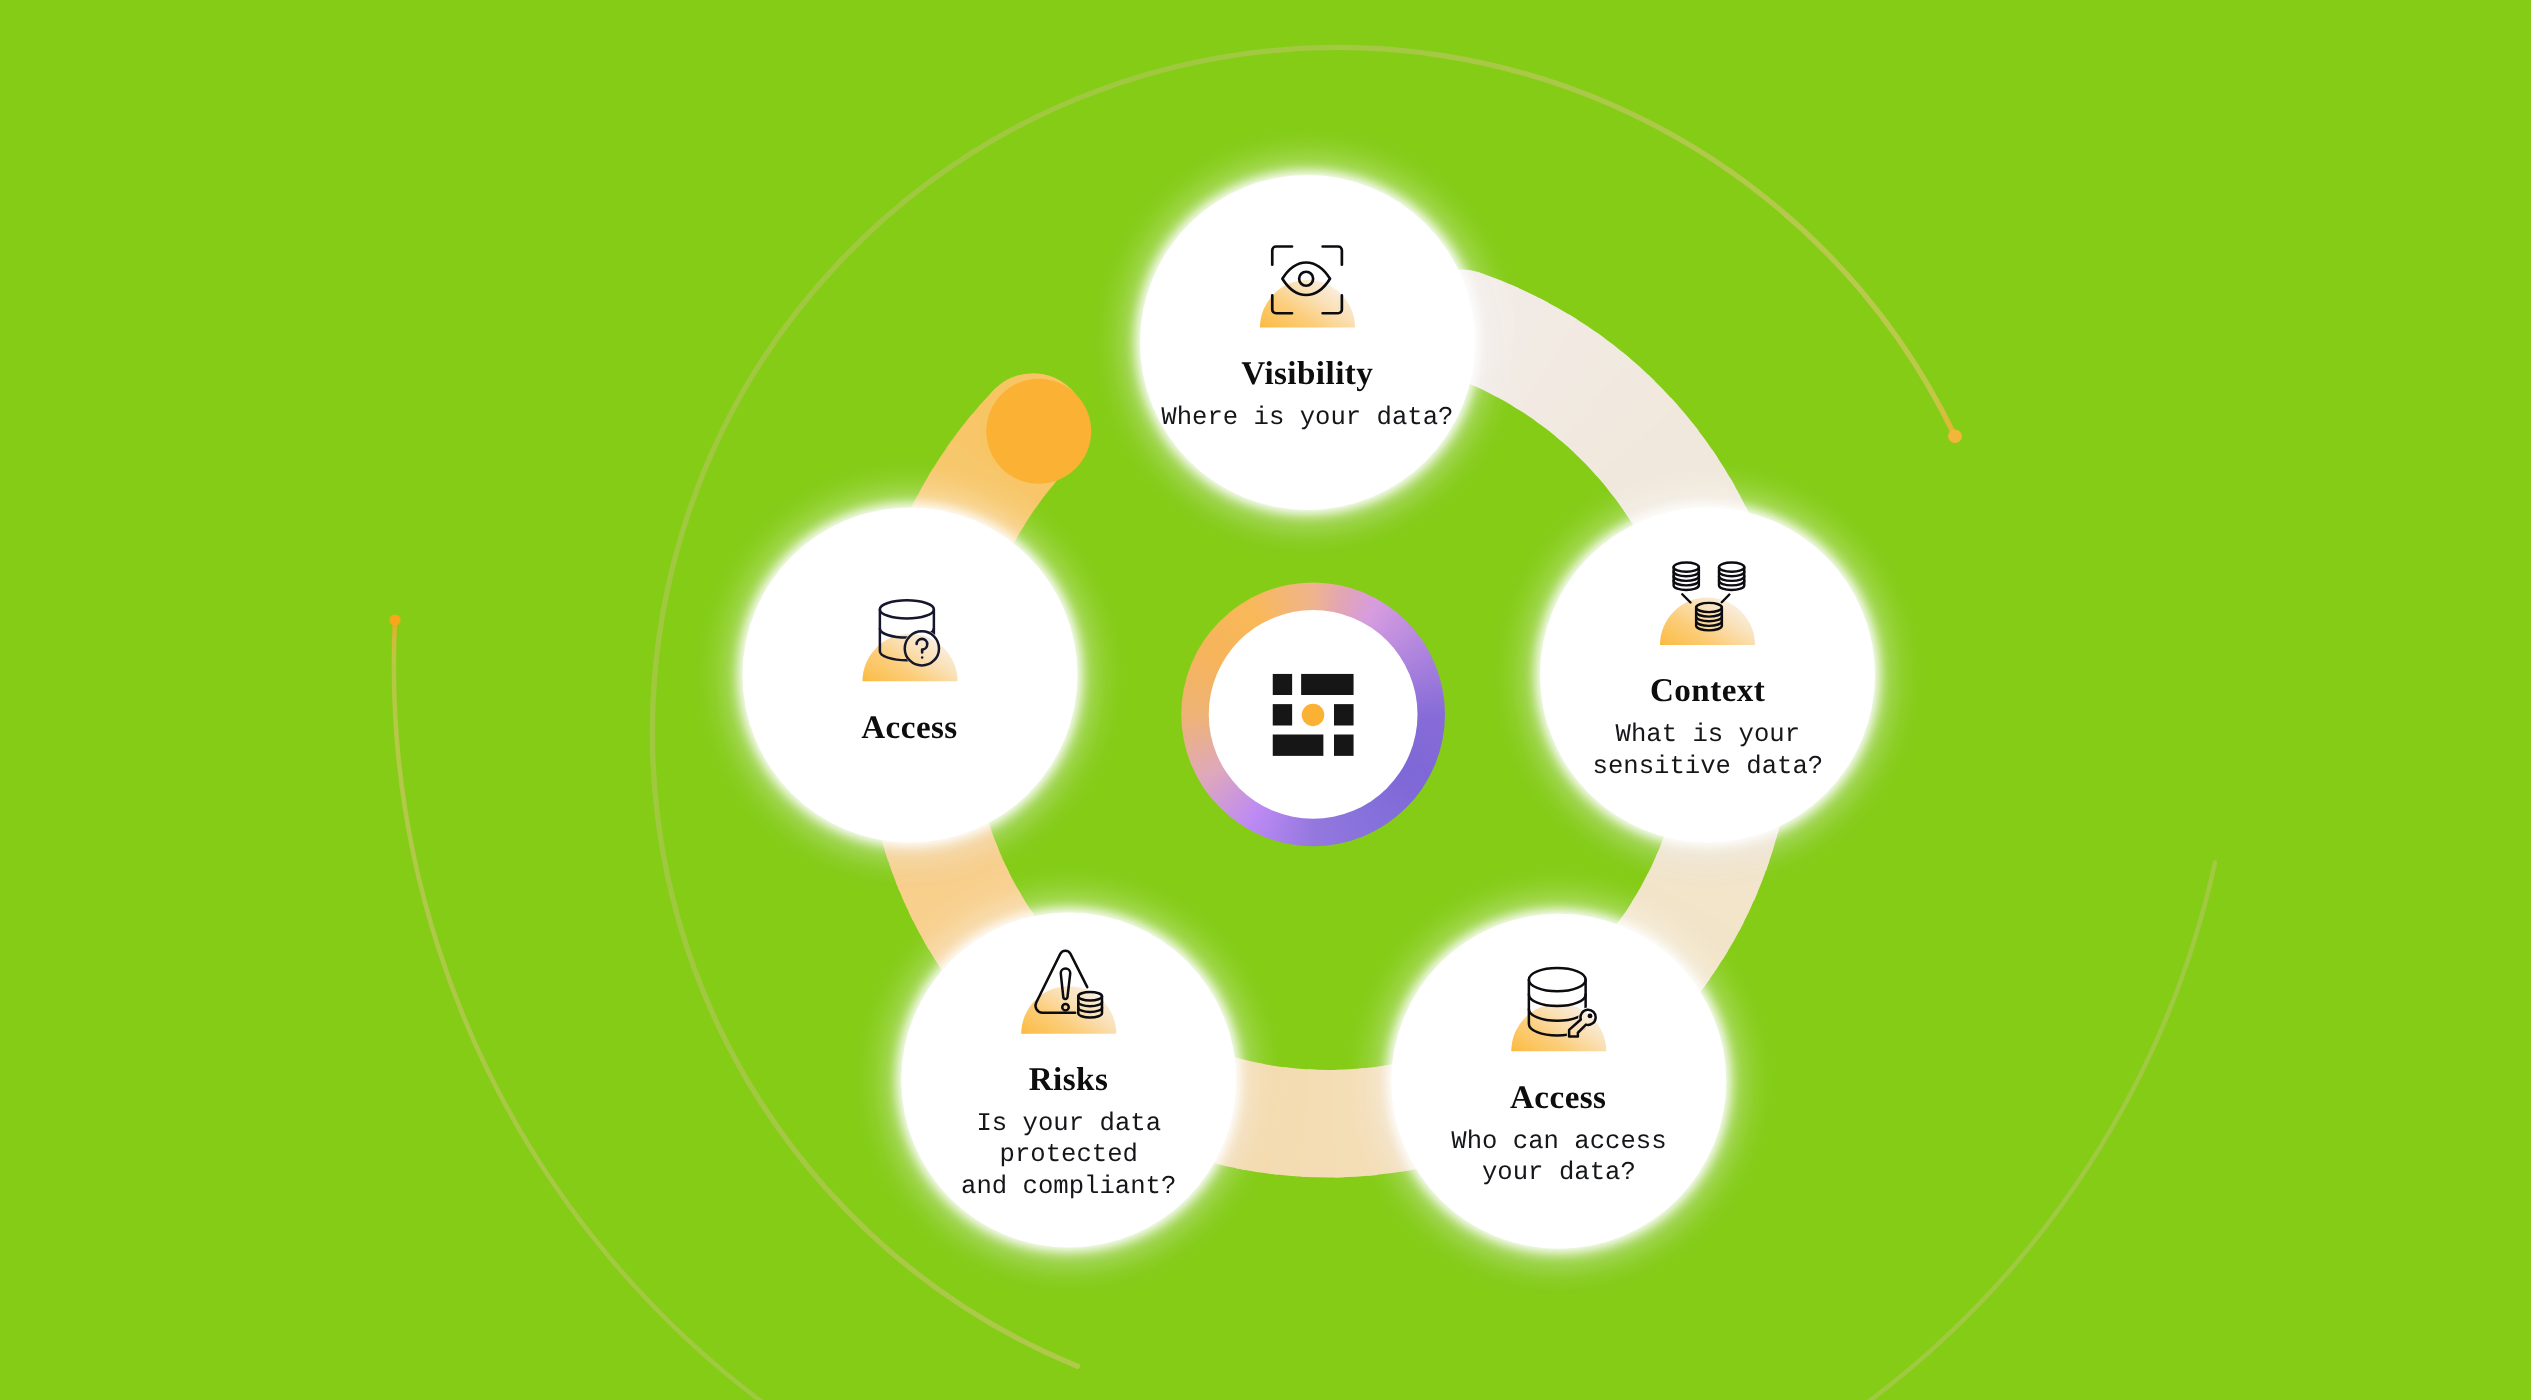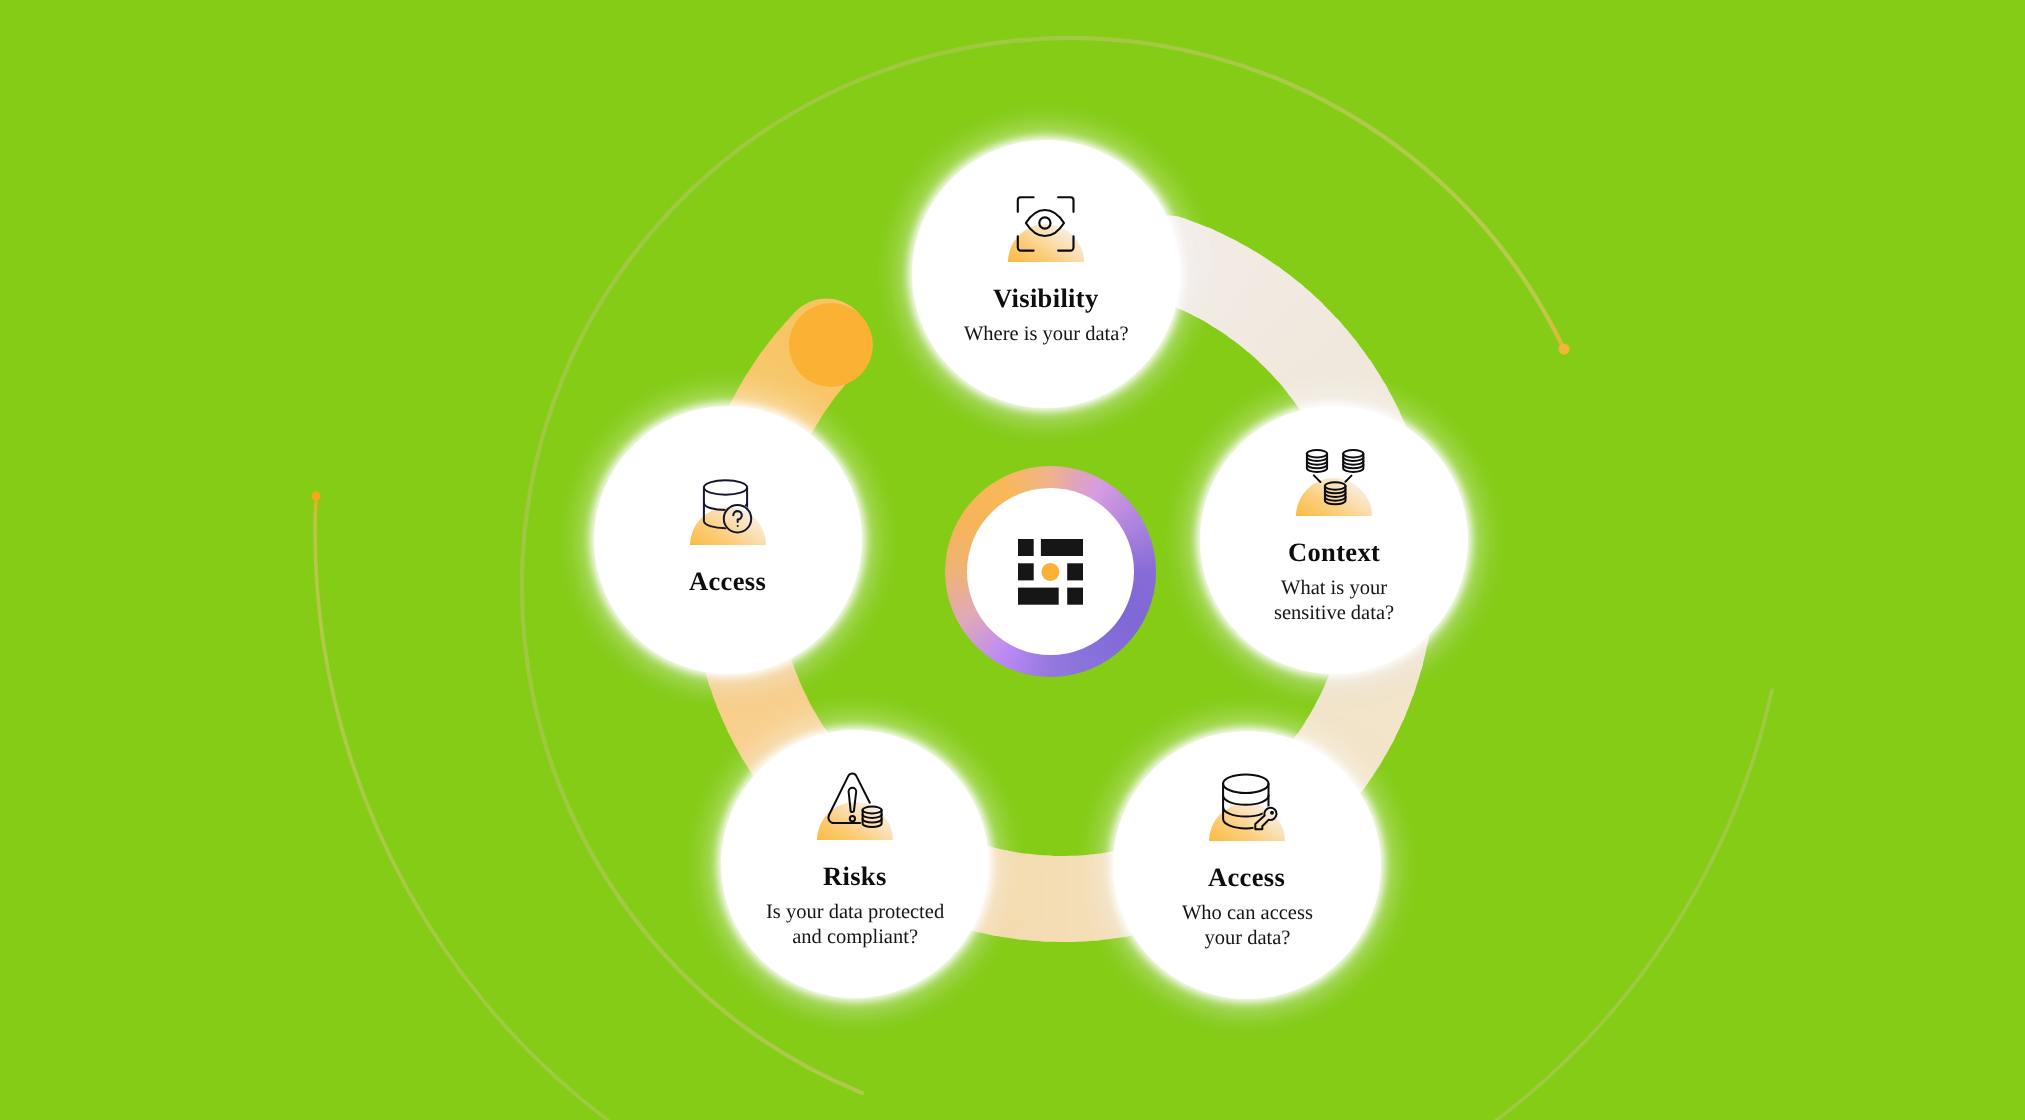--- a/index.html
+++ b/index.html
@@ -12,21 +12,21 @@
 
   .node{position:absolute;width:268px;height:268px;box-sizing:border-box;padding-bottom:14px;border-radius:50%;background:#ffffff;
         box-shadow:0 0 9px 3px rgba(255,255,255,1),
                    0 0 30px 10px rgba(255,255,255,.52),
                    0 12px 30px rgba(124,140,178,.085);
         display:flex;flex-direction:column;align-items:center;justify-content:center;}
   .node-icon{width:88px;height:88px;display:block;flex:none;}
   .node-title{text-align:center;will-change:transform;transform:translateZ(0);font-family:"Liberation Serif", serif;font-weight:bold;
               font-size:26.5px;color:#0d0d0d;line-height:30px;letter-spacing:.35px;
               margin-top:8px;}
-  .node-sub{text-align:center;will-change:transform;transform:translateZ(0);font-family:Liberation Serif, serif;font-size:20.5px;
+  .node-sub{text-align:center;will-change:transform;transform:translateZ(0);font-family:Liberation Mono, monospace;font-size:20.5px;
             color:#141619;line-height:25px;white-space:pre-line;margin-top:9px;}
 
   .center-logo{position:absolute;left:945px;top:466px;width:211px;height:211px;border-radius:50%;
         display:flex;align-items:center;justify-content:center;}
   .center-logo .ring{position:absolute;inset:0;border-radius:50%;
         background:conic-gradient(from 0deg,
             #EFB48D   0deg,
             #E2A5B4  14deg,
             #D69CE0  30deg,
             #AE84DE  60deg,
@@ -172,21 +172,21 @@
         <path d="M 15.8 49.3 V 60.6 a 3 3 0 0 0 3 3 H 31.6"></path>
         <path d="M 71.5 49.3 V 60.6 a 3 3 0 0 1 -3 3 H 56.1"></path>
         <path d="M 23.9 36 C 29.3 27.4 36.4 23 42.9 23 C 49.4 23 56.6 27.4 62 36 C 56.6 44.6 49.4 49 42.9 49 C 36.4 49 29.3 44.6 23.9 36 Z"></path>
         <circle cx="42.9" cy="36" r="5.6"></circle>
       </g>
     </svg>
     <div class="node-title">Visibility</div>
     <div class="node-sub">Where is your data?</div>
   </div>
 
-  <div class="node" style="left:1200px;top:406px;">
+  <div class="node" style="left:1232px;top:406px;">
     <svg class="node-icon" viewBox="0 0 88 88">
       <defs>
         <linearGradient id="domeC" x1="0.02" y1="1" x2="1" y2="0.22">
           <stop offset="0%" stop-color="#FBB839"></stop>
           <stop offset="5%" stop-color="#FBBE4C"></stop>
           <stop offset="37%" stop-color="#FCCD79"></stop>
           <stop offset="64%" stop-color="#FADFB2"></stop>
           <stop offset="85%" stop-color="#F9EBD6"></stop>
           <stop offset="100%" stop-color="#FDF9F3"></stop>
         </linearGradient>

